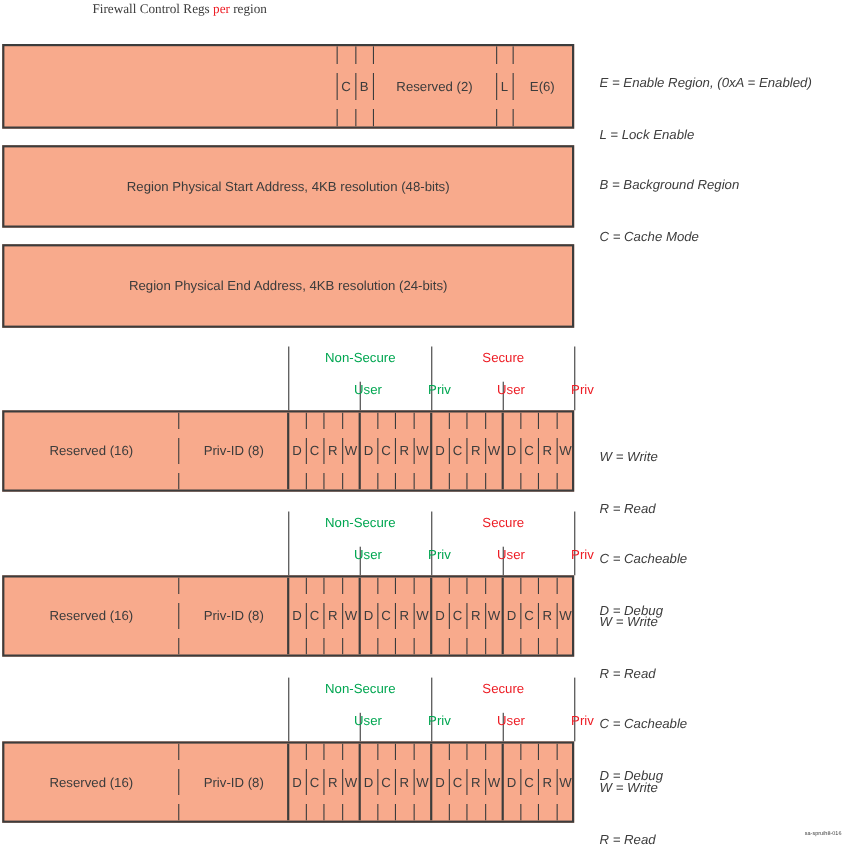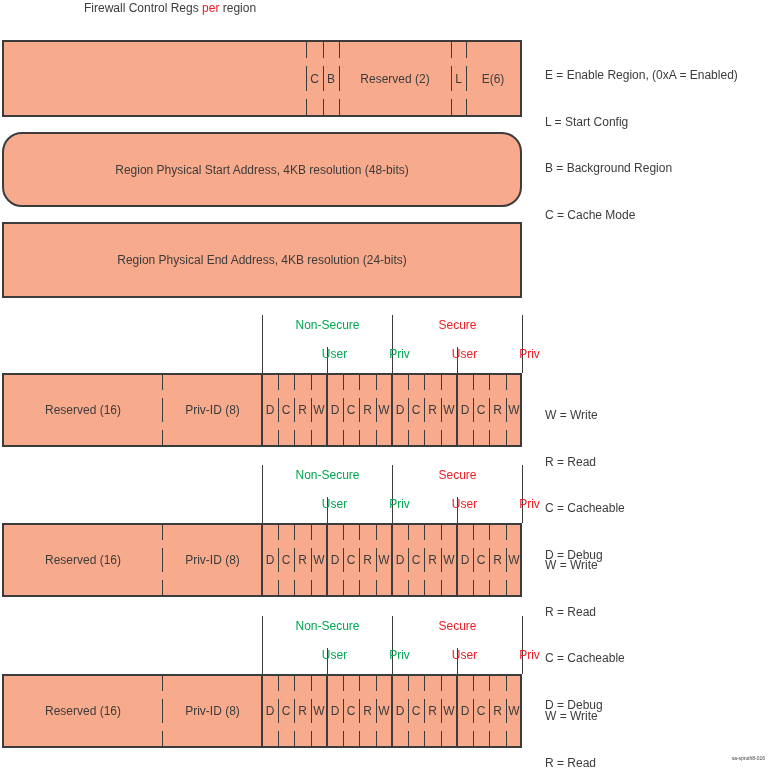--- a/index.html
+++ b/index.html
@@ -1,31 +1,31 @@
 <!DOCTYPE html>
 <html><head>
 <meta charset="utf-8">
 <style>
   html,body{margin:0;padding:0;background:#ffffff;}
   .canvas{position:relative;width:774px;height:769px;background:#ffffff;
     font-family:"Liberation Sans", sans-serif;font-size:12px;color:#3C3C3C;overflow:hidden;}
-  .title{position:absolute;left:84px;top:1px;white-space:pre;}
+  .title{position:absolute;left:84px;top:1px;white-space:pre;font-family:Liberation Serif, serif;}
   .title .hl{color:#ED1C24;}
   .box{position:absolute;left:2px;width:520px;background:#F8AA8C;
     border:2px solid #3C3C3C;box-sizing:border-box;overflow:hidden;}
   .centered{display:flex;align-items:center;justify-content:center;text-align:center;}
   .cell{position:absolute;top:0;height:100%;display:flex;align-items:center;justify-content:center;text-align:center;}
   
   .dash3{position:absolute;top:0;width:1px;height:100%;
     background:linear-gradient(to bottom,#3C3C3C 0 15px,transparent 15px 23px,#3C3C3C 23px 47px,transparent 47px 55px,#3C3C3C 55px 70px);}
   .dash3c{position:absolute;top:0;width:1px;height:100%;
     background:linear-gradient(to bottom,#3C3C3C 0 16px,transparent 16px 24px,#3C3C3C 24px 49px,transparent 49px 57px,#3C3C3C 57px 73px);}
   .vline{position:absolute;width:1px;background:#3C3C3C;}
   .gdiv{position:absolute;top:0;width:2px;height:100%;background:#3C3C3C;}
-  .legend{position:absolute;line-height:15.5px;white-space:pre;}
+  .legend{position:absolute;line-height:15.5px;white-space:pre;font-style:italic;}
   .perm-block{position:absolute;left:2px;width:772px;height:132px;}
   .perm-box{position:absolute;left:0;top:58px;width:520px;height:74px;background:#F8AA8C;
     border:2px solid #3C3C3C;box-sizing:border-box;overflow:hidden;}
   .hdr-label{position:absolute;top:2px;height:15px;display:flex;align-items:center;justify-content:center;}
   .sub-label{position:absolute;top:31px;height:15px;display:flex;align-items:center;justify-content:center;margin-left:40px;}
   .green{color:#00A651;}
   .red{color:#ED1C24;}
   .group{position:absolute;top:0;height:100%;width:65px;}
   .figure-id{position:absolute;right:9px;top:755px;font-size:5px;letter-spacing:0;color:#3C3C3C;}
 </style>
@@ -44,26 +44,26 @@
     <div class="dash3c" style="left:462px;"></div>
     <div class="cell" style="left:302px;width:17px;">C</div>
     <div class="cell" style="left:319px;width:16px;">B</div>
     <div class="cell" style="left:335px;width:112px;">Reserved (2)</div>
     <div class="cell" style="left:447px;width:15px;">L</div>
     <div class="cell" style="left:462px;width:54px;">E(6)</div>
   </div>
 
   <div class="legend" style="left:545px;top:37px;">
     <div>E = Enable Region, (0xA = Enabled)</div>
-    <div>L = Start Config</div>
+    <div>L = Lock Enable</div>
     <div>B = Background Region</div>
     <div>C = Cache Mode</div>
   </div>
 
-  <div class="box centered" style="top:132px;height:75px;border-radius:20px;">
+  <div class="box centered" style="top:132px;height:75px;">
     <span>Region Physical Start Address, 4KB resolution (48-bits)</span>
   </div>
 
   <div class="box centered" style="top:222px;height:76px;">
     <span>Region Physical End Address, 4KB resolution (24-bits)</span>
   </div>
 
   <div class="perm-block" id="perm-block-1" style="top:315px;">
 
     <div class="vline" style="left:260px;top:0;height:58px;"></div>

